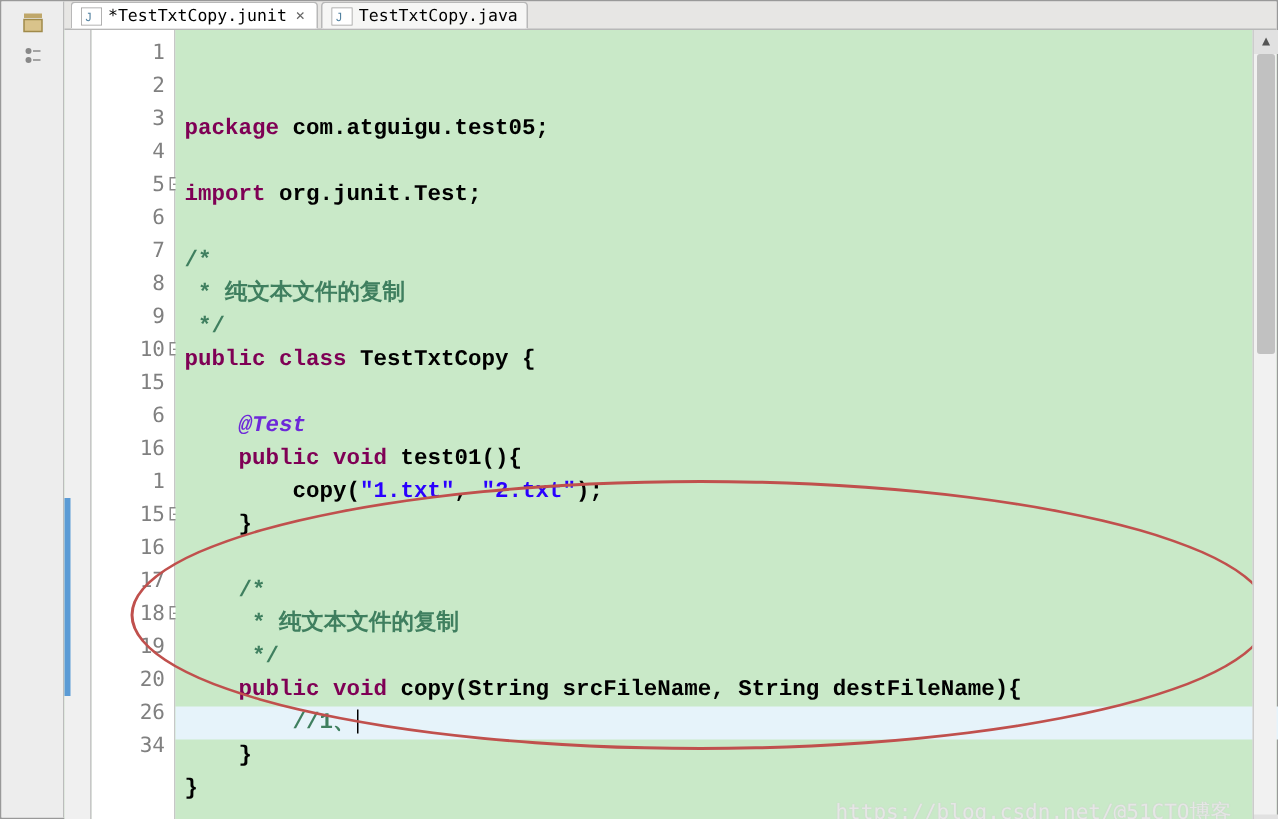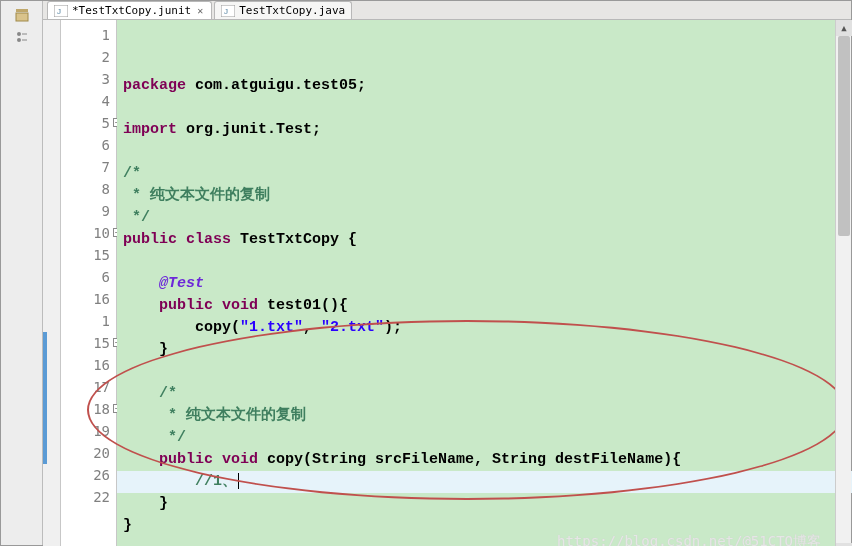--- a/index.html
+++ b/index.html
@@ -89,21 +89,21 @@
           <div class="ln">6</div>
           <div class="ln">16</div>
           <div class="ln">1</div>
           <div class="ln">15<span class="fold">−</span><div style="position: absolute; left: -18px; top: 0px; width: 4px; height: 22px; background: rgb(91, 155, 213);"></div></div>
           <div class="ln">16<div style="position: absolute; left: -18px; top: 0px; width: 4px; height: 22px; background: rgb(91, 155, 213);"></div></div>
           <div class="ln">17<div style="position: absolute; left: -18px; top: 0px; width: 4px; height: 22px; background: rgb(91, 155, 213);"></div></div>
           <div class="ln">18<span class="fold">−</span><div style="position: absolute; left: -18px; top: 0px; width: 4px; height: 22px; background: rgb(91, 155, 213);"></div></div>
           <div class="ln">19<div style="position: absolute; left: -18px; top: 0px; width: 4px; height: 22px; background: rgb(91, 155, 213);"></div></div>
           <div class="ln">20<div style="position: absolute; left: -18px; top: 0px; width: 4px; height: 22px; background: rgb(91, 155, 213);"></div></div>
           <div class="ln">26</div>
-          <div class="ln">22</div>
+          <div class="ln">34</div>
         </div>
       <div class="code" id="code">
         <div class="ellipse" style="left:-30px; top:300px; width:760px; height:180px;"></div>
       <div class="line"><span class="kw">package</span> com.atguigu.test05;</div><div class="line">&nbsp;</div><div class="line"><span class="kw">import</span> org.junit.Test;</div><div class="line">&nbsp;</div><div class="line"><span class="cmt">/*</span></div><div class="line"><span class="cmt"> * 纯文本文件的复制</span></div><div class="line"><span class="cmt"> */</span></div><div class="line"><span class="kw">public</span> <span class="kw">class</span> TestTxtCopy {</div><div class="line">&nbsp;</div><div class="line">    <span class="ann">@Test</span></div><div class="line">    <span class="kw">public</span> <span class="kw">void</span> test01(){</div><div class="line">        copy(<span class="str">"1.txt"</span>, <span class="str">"2.txt"</span>);</div><div class="line">    }</div><div class="line">&nbsp;</div><div class="line">    <span class="cmt">/*</span></div><div class="line">    <span class="cmt"> * 纯文本文件的复制</span></div><div class="line">    <span class="cmt"> */</span></div><div class="line">    <span class="kw">public</span> <span class="kw">void</span> copy(String srcFileName, String destFileName){</div><div class="line current">        <span class="cmt">//1、</span><span class="cursor"></span></div><div class="line">    }</div><div class="line">}</div><div class="line">&nbsp;</div></div>
       <div class="scroll-v">
         <div class="scroll-arrow">▲</div>
         <div class="scroll-thumb"></div>
         <div class="scroll-arrow" style="position:absolute;bottom:0;">▼</div>
       </div>
       <div class="watermark">https://blog.csdn.net/@51CTO博客</div>

